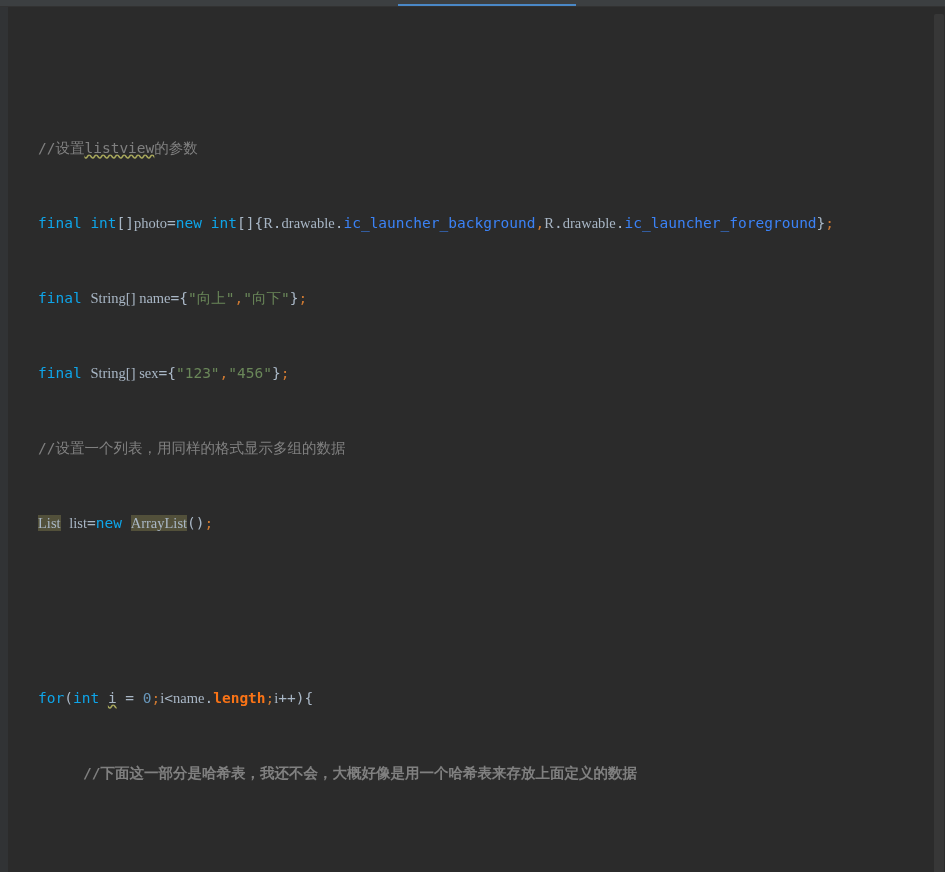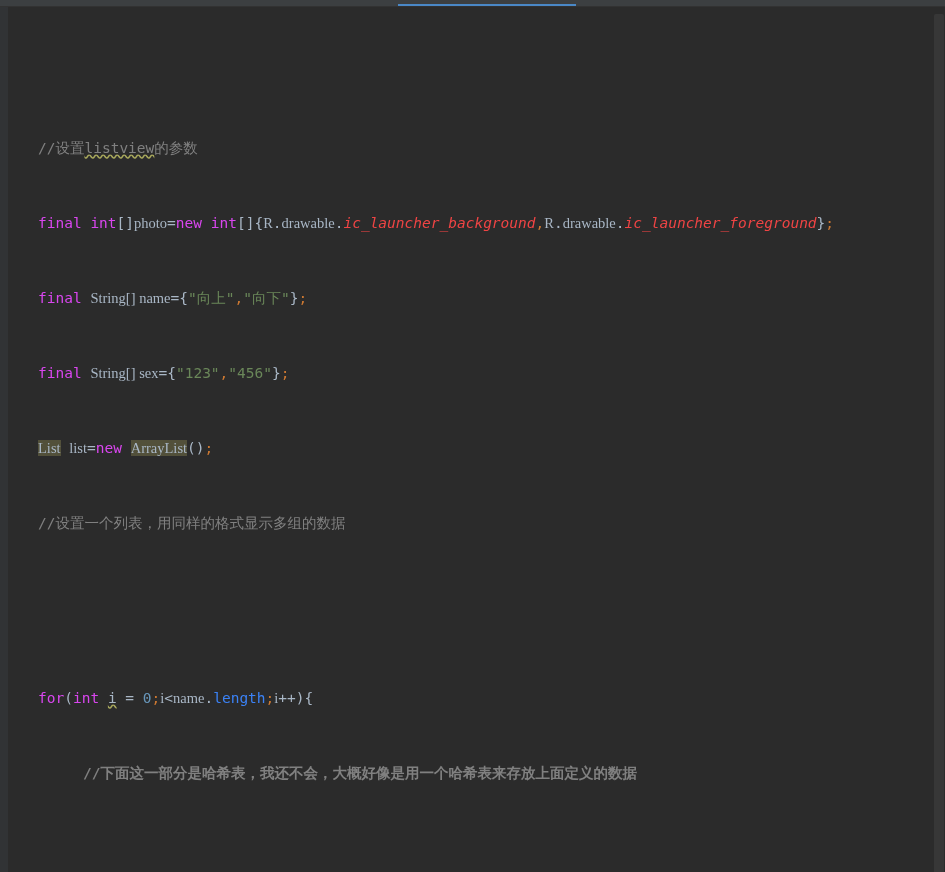--- a/index.html
+++ b/index.html
@@ -62,35 +62,35 @@
     height: 860px;
     background: #4a4a4a;
     opacity: 0.4;
     border-radius: 2px;
   }
   .line {
     padding-left: 30px;
   }
   .line.i2  { padding-left: 75px; font-weight: bold; }
   .comment { color: #808080; font-style: normal; }
-  .kw      { color: #d946ef; }
+  .kw      { color: #0ea5e9; }
   .num     { color: #6897bb; }
   .str     { color: #6a8759; }
-  .staticf { color: #ef4444; font-style: italic; }
+  .staticf { color: #3b82f6; }
   .ident   { color: #a9b7c6; font-family: Liberation Serif, serif; }
   .punct   { color: #a9b7c6; }
   .op      { color: #a9b7c6; }
   .semi    { color: #cc7832; }
   .warn-bg { background: #52503a; padding: 0 0px; }
   .warn-uline {
     text-decoration: underline;
     text-decoration-style: wavy;
     text-decoration-color: #a9a95c;
   }
-  .purplevar { color: #3b82f6; }
+  .purplevar { color: #f97316; font-weight: bold; }
   .spacer { height: 25px; }
 </style>
 </head>
 <body>
 
 <div class="top-tabs">
   <div class="active-underline"></div>
 </div>
 
 <div class="editor-wrap">
@@ -100,23 +100,23 @@
 <div class="spacer"></div>
 
 <div class="line"><span class="comment">//设置<span class="warn-uline">listview</span>的参数</span></div>
 
 <div class="line"><span class="kw">final</span> <span class="kw">int</span><span class="punct">[]</span><span class="ident">photo</span><span class="op">=</span><span class="kw">new</span> <span class="kw">int</span><span class="punct">[]{</span><span class="ident">R</span><span class="punct">.</span><span class="ident">drawable</span><span class="punct">.</span><span class="staticf">ic_launcher_background</span><span class="semi">,</span><span class="ident">R</span><span class="punct">.</span><span class="ident">drawable</span><span class="punct">.</span><span class="staticf">ic_launcher_foreground</span><span class="punct">}</span><span class="semi">;</span></div>
 
 <div class="line"><span class="kw">final</span> <span class="ident">String[] </span><span class="ident">name</span><span class="op">={</span><span class="str">"向上"</span><span class="semi">,</span><span class="str">"向下"</span><span class="punct">}</span><span class="semi">;</span></div>
 
 <div class="line"><span class="kw">final</span> <span class="ident">String[] </span><span class="ident">sex</span><span class="op">={</span><span class="str">"123"</span><span class="semi">,</span><span class="str">"456"</span><span class="punct">}</span><span class="semi">;</span></div>
 
+<div class="line"><span class="comment">//设置一个列表，用同样的格式显示多组的数据</span></div>
+
 <div class="line"><span class="warn-bg"><span class="ident">List</span></span> <span class="ident">list</span><span class="op">=</span><span class="kw">new</span> <span class="warn-bg"><span class="ident">ArrayList</span></span><span class="punct">()</span><span class="semi">;</span></div>
-
-<div class="line"><span class="comment">//设置一个列表，用同样的格式显示多组的数据</span></div>
 
 <div class="spacer"></div>
 
 
 <div class="line"><span class="kw">for</span><span class="punct">(</span><span class="kw">int</span> <span class="warn-uline">i</span> <span class="op">=</span> <span class="num">0</span><span class="semi">;</span><span class="ident">i</span><span class="op">&lt;</span><span class="ident">name</span><span class="punct">.</span><span class="purplevar">length</span><span class="semi">;</span><span class="ident">i</span><span class="op">++</span><span class="punct">){</span></div>
 
 <div class="line i2"><span class="comment">//下面这一部分是哈希表，我还不会，大概好像是用一个哈希表来存放上面定义的数据</span></div>
 
 
 

